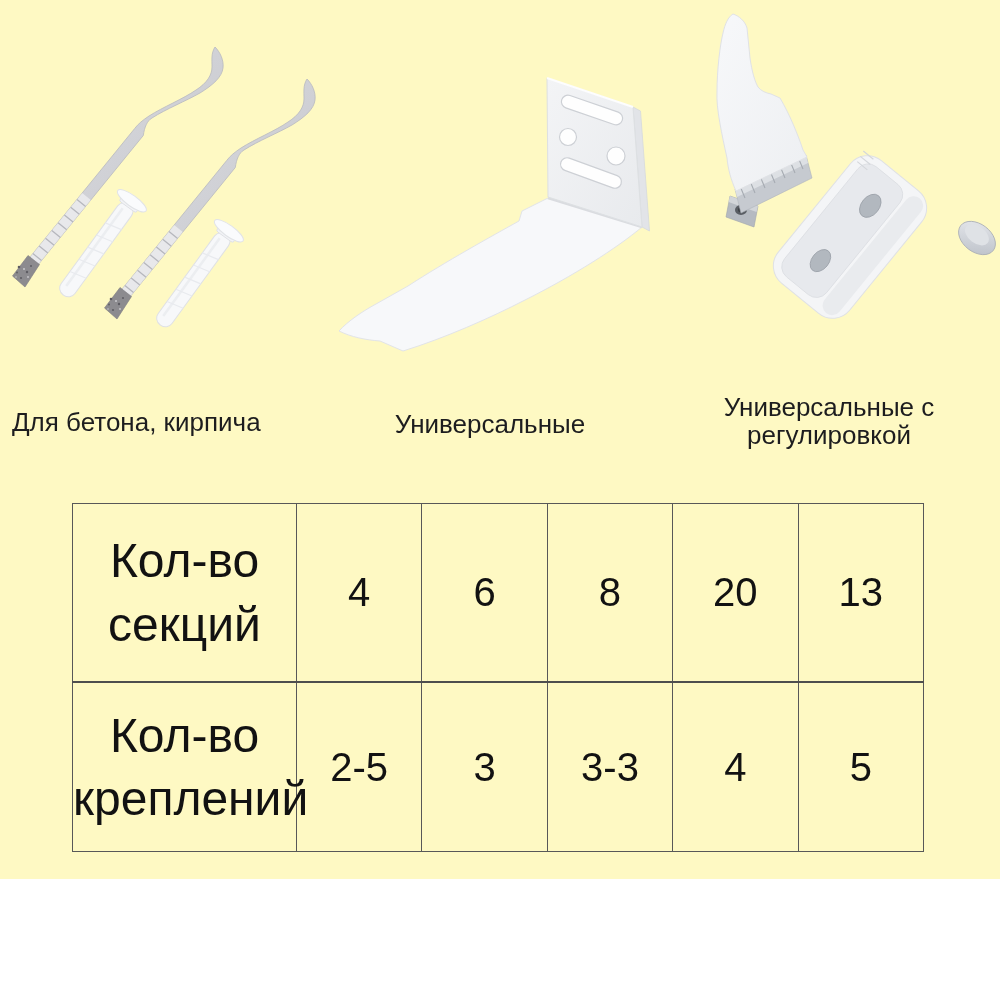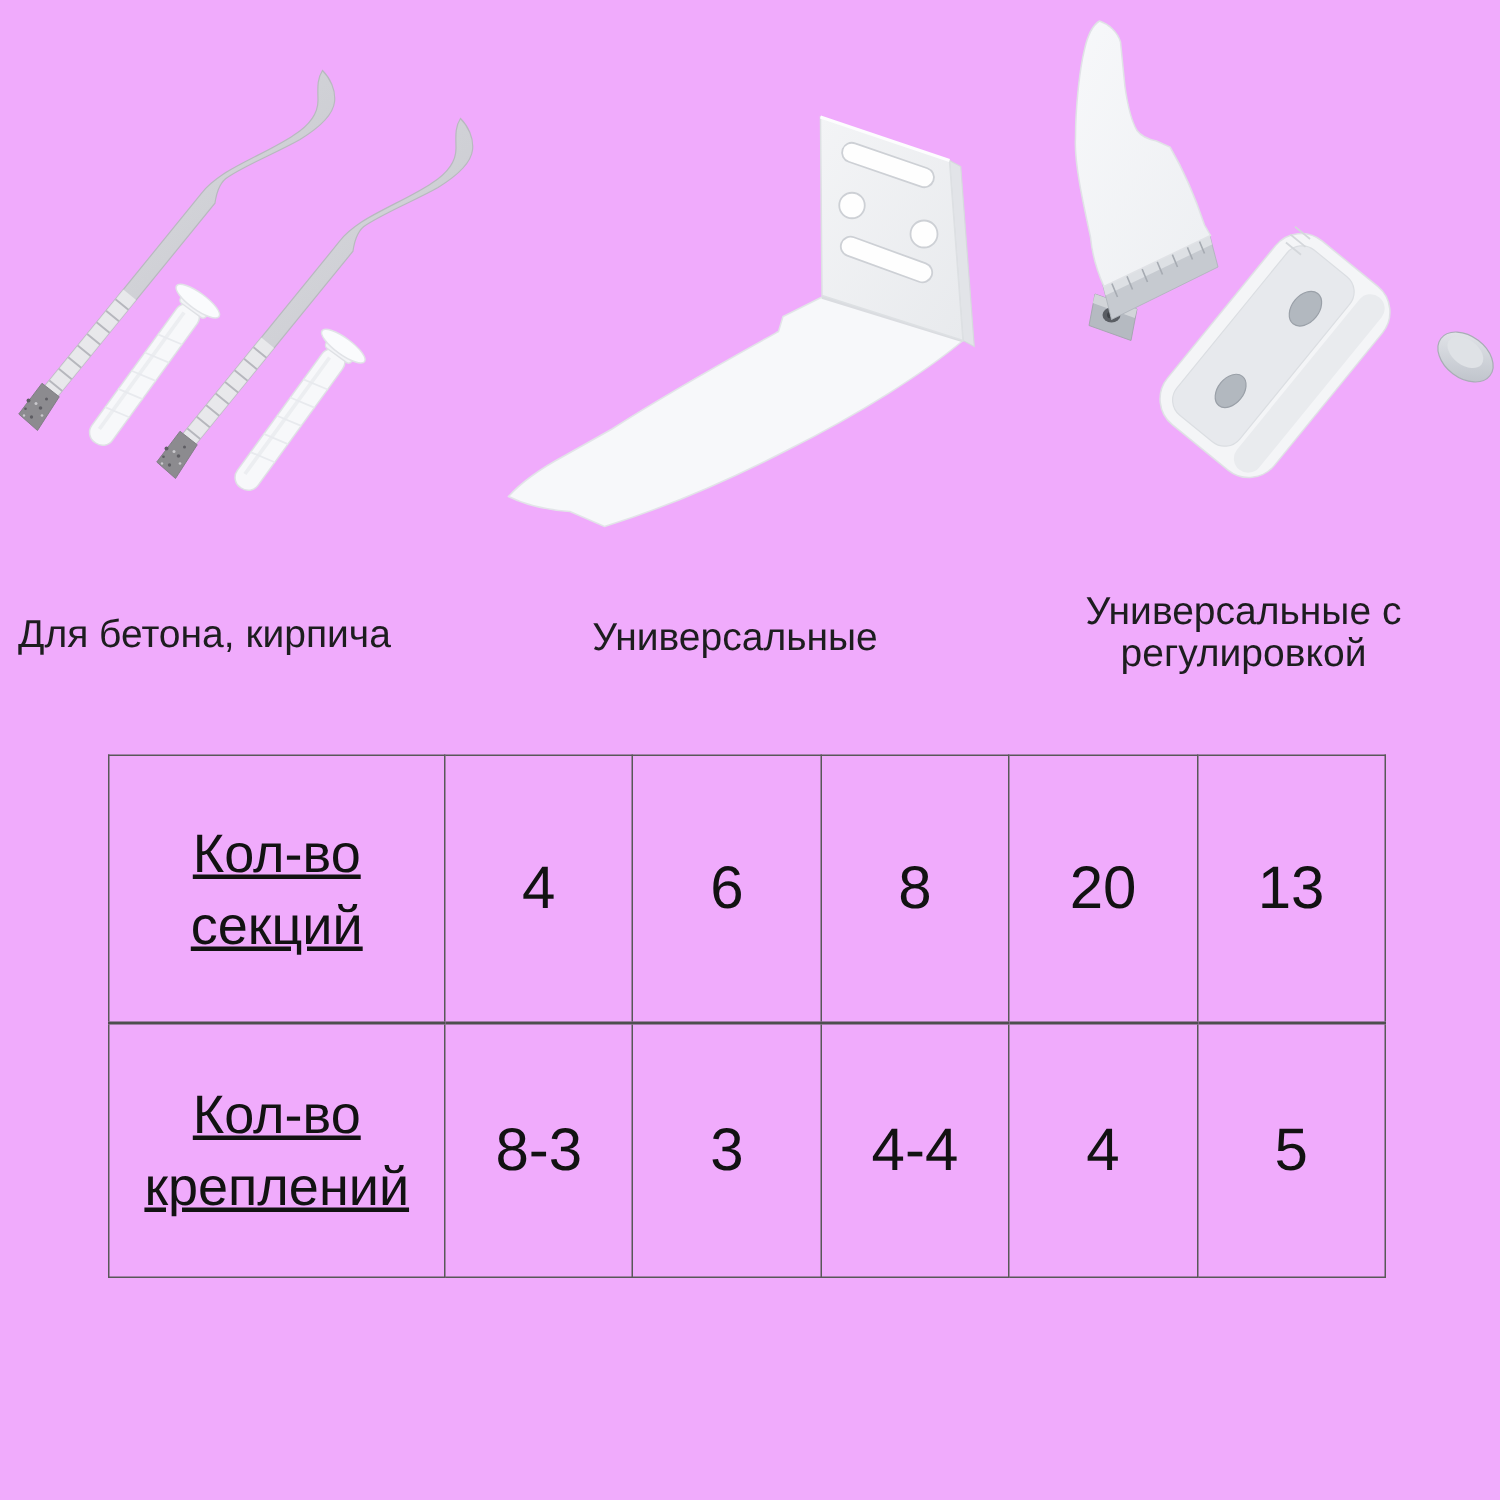--- a/index.html
+++ b/index.html
@@ -1,26 +1,26 @@
 <!DOCTYPE html>
 <html><head>
 <meta charset="utf-8">
 <style>
   html,body{margin:0;padding:0;}
   body{width:1000px;height:1000px;background:#ffffff;font-family:"Liberation Sans",sans-serif;overflow:hidden;}
-  .canvas{position:relative;width:1000px;height:1000px;background:#f0abfc;}
+  .canvas{position:relative;width:1000px;height:879px;background:#fef9c3;}
   .fig{position:absolute;}
   .fig-label{position:absolute;color:#1d1d1f;font-size:26px;line-height:28px;}
   .lbl-left{text-align:left;}
   .lbl-center{text-align:center;}
   table.spec{position:absolute;left:72px;top:503px;width:851px;border-collapse:collapse;table-layout:fixed;}
   table.spec td{border:1.6px solid #585858;text-align:center;vertical-align:middle;color:#121212;padding:0;}
   table.spec tr.r1 td{height:177px;}
   table.spec tr.r2 td{height:168px;border-top:2.6px solid #4e4e4e;}
-  td.hdr{font-size:36px;line-height:1.32;padding:0 12px;text-decoration:underline;}
+  td.hdr{font-size:48px;line-height:1.32;padding:0 12px;}
   td.num{font-size:40px;}
 </style>
 </head>
 <body>
 
 <div class="canvas">
 
   <svg class="fig" style="left:0;top:20px" width="330" height="360" viewBox="0 0 330 360">
     <defs>
       <linearGradient id="gm" x1="0" y1="0" x2="1" y2="1">
@@ -162,22 +162,22 @@
       <tr class="r1">
         <td class="hdr">Кол-во секций</td>
         <td class="num">4</td>
         <td class="num">6</td>
         <td class="num">8</td>
         <td class="num">20</td>
         <td class="num">13</td>
       </tr>
       <tr class="r2">
         <td class="hdr">Кол-во креплений</td>
-        <td class="num">8-3</td>
+        <td class="num">2-5</td>
         <td class="num">3</td>
-        <td class="num">4-4</td>
+        <td class="num">3-3</td>
         <td class="num">4</td>
         <td class="num">5</td>
       </tr>
     </tbody>
   </table>
 
 </div>
 
 </body></html>

